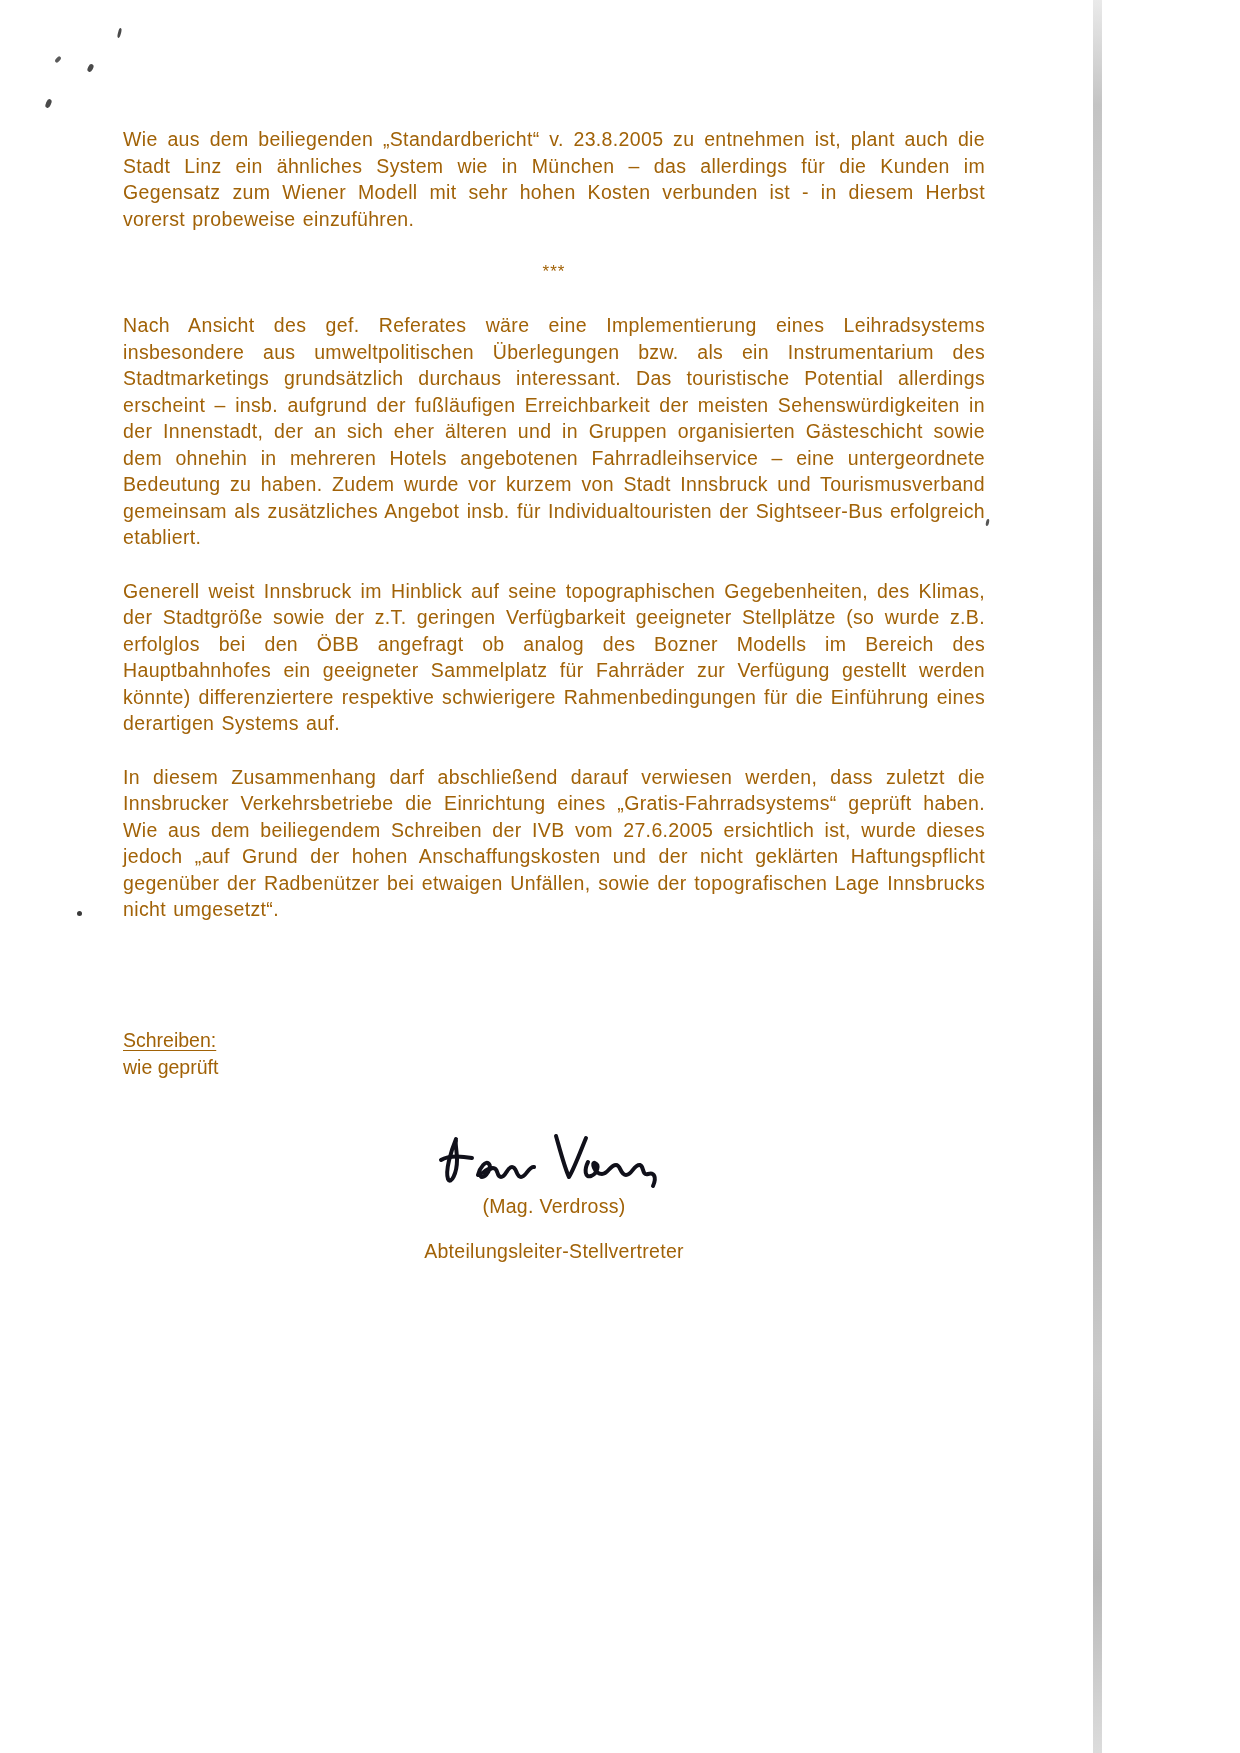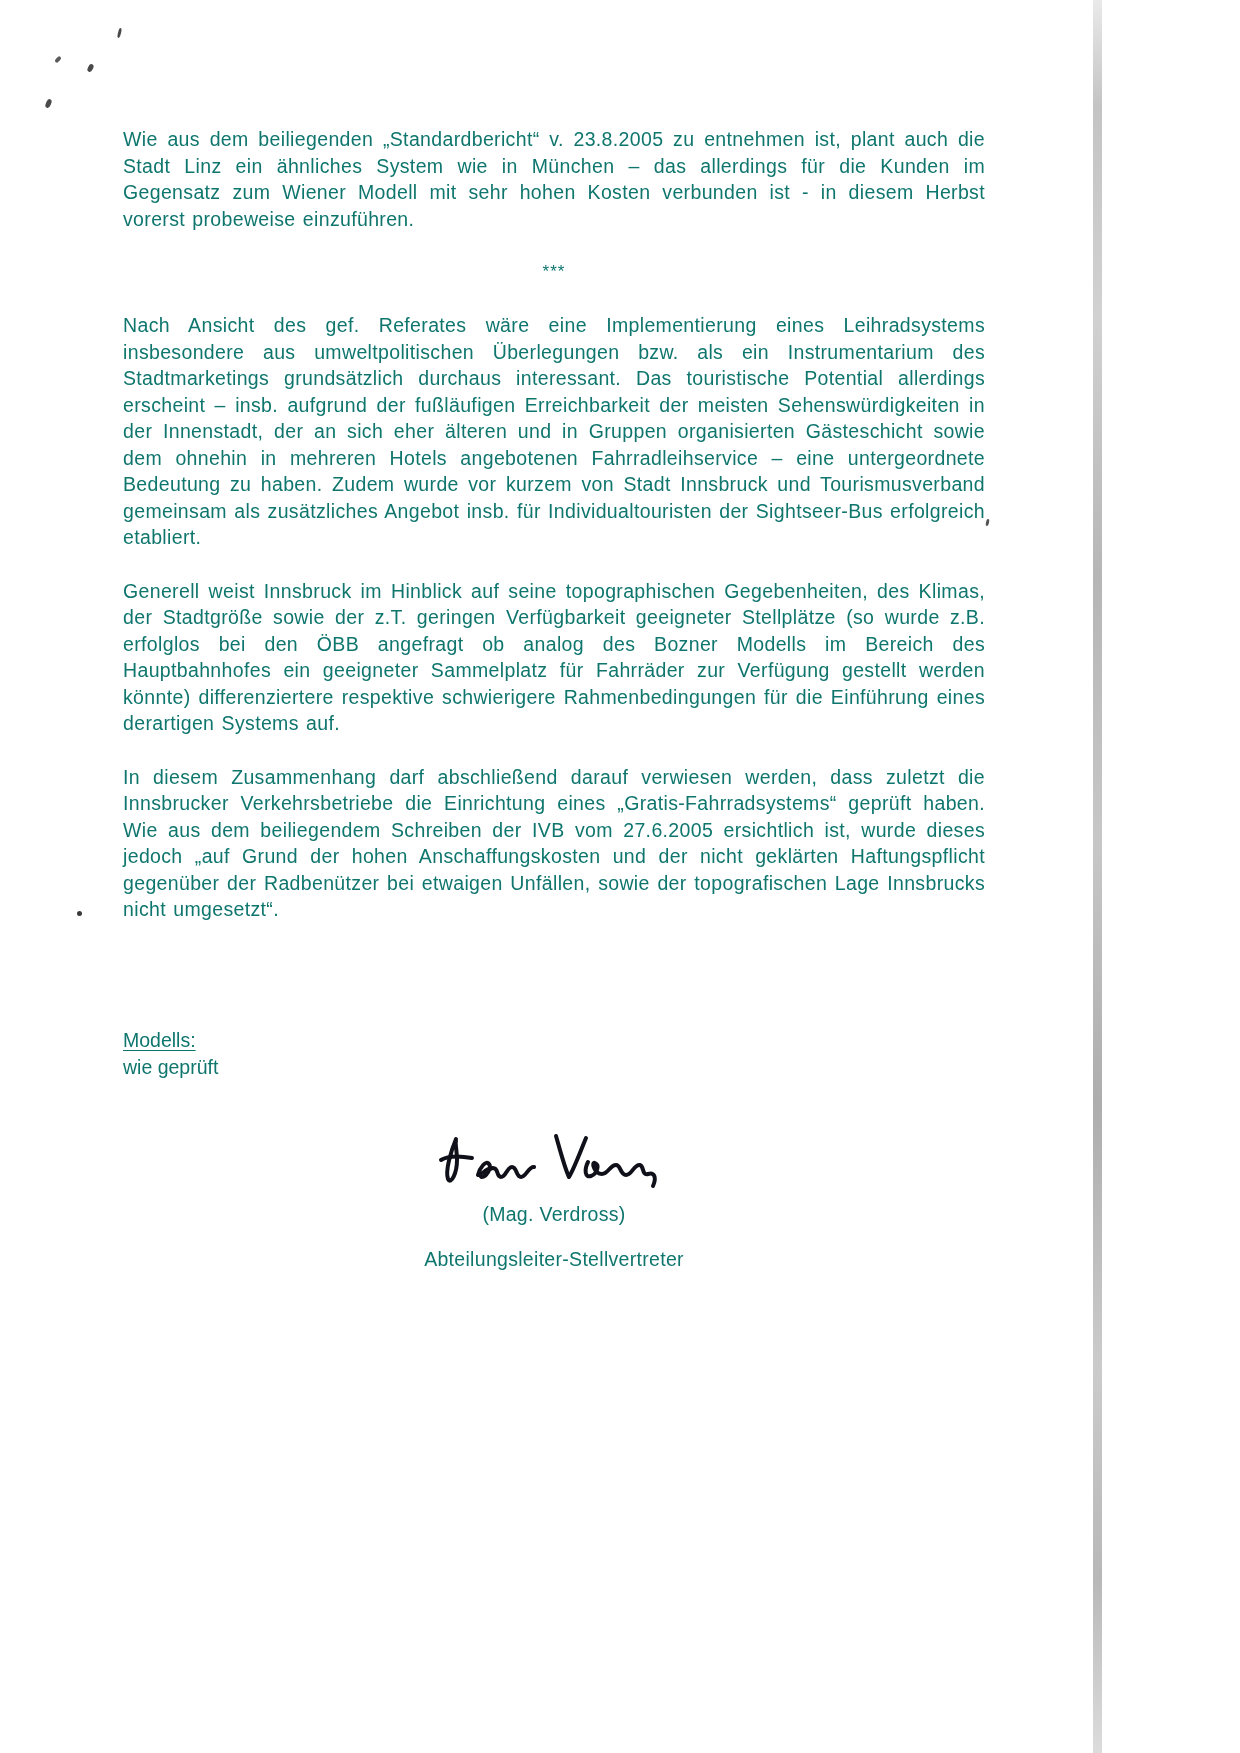--- a/index.html
+++ b/index.html
@@ -7,21 +7,21 @@
     padding: 0;
     background: #ffffff;
   }
   .page {
     position: relative;
     width: 1240px;
     height: 1753px;
     background: #ffffff;
     overflow: hidden;
     font-family: "Liberation Sans", "DejaVu Sans", sans-serif;
-    color: #0f766e;
+    color: #a16207;
   }
   .content {
     position: absolute;
     left: 123px;
     top: 126px;
     width: 862px;
   }
   .para {
     margin: 0 0 27px 0;
     font-size: 19.5px;
@@ -54,21 +54,21 @@
   }
   .signature-block {
     margin-top: 48px;
     text-align: center;
   }
   .signature-svg {
     display: block;
     margin: 0 auto -4px auto;
   }
   .sig-name {
-    margin: 12px;
+    margin: 4px;
     font-size: 19.5px;
     line-height: 27px;
     letter-spacing: 0.3px;
   }
   .sig-title {
     margin: 18px;
     font-size: 19.5px;
     line-height: 27px;
     letter-spacing: 0.3px;
   }
@@ -115,21 +115,21 @@
 
     <p class="separator">***</p>
 
     <p class="para">Nach Ansicht des gef. Referates wäre eine Implementierung eines Leihradsystems insbesondere aus umweltpolitischen Überlegungen bzw. als ein Instrumentarium des Stadtmarketings grundsätzlich durchaus interessant. Das touristische Potential allerdings erscheint – insb. aufgrund der fußläufigen Erreichbarkeit der meisten Sehenswürdigkeiten in der Innenstadt, der an sich eher älteren und in Gruppen organisierten Gästeschicht sowie dem ohnehin in mehreren Hotels angebotenen Fahrradleihservice – eine untergeordnete Bedeutung zu haben. Zudem wurde vor kurzem von Stadt Innsbruck und Tourismusverband gemeinsam als zusätzliches Angebot insb. für Individualtouristen der Sightseer-Bus erfolgreich etabliert.</p>
 
     <p class="para">Generell weist Innsbruck im Hinblick auf seine topographischen Gegebenheiten, des Klimas, der Stadtgröße sowie der z.T. geringen Verfügbarkeit geeigneter Stellplätze (so wurde z.B. erfolglos bei den ÖBB angefragt ob analog des Bozner Modells im Bereich des Hauptbahnhofes ein geeigneter Sammelplatz für Fahrräder zur Verfügung gestellt werden könnte) differenziertere respektive schwierigere Rahmenbedingungen für die Einführung eines derartigen Systems auf.</p>
 
     <p class="para">In diesem Zusammenhang darf abschließend darauf verwiesen werden, dass zuletzt die Innsbrucker Verkehrsbetriebe die Einrichtung eines „Gratis-Fahrradsystems“ geprüft haben. Wie aus dem beiliegendem Schreiben der IVB vom 27.6.2005 ersichtlich ist, wurde dieses jedoch „auf Grund der hohen Anschaffungskosten und der nicht geklärten Haftungspflicht gegenüber der Radbenützer bei etwaigen Unfällen, sowie der topografischen Lage Innsbrucks nicht umgesetzt“.</p>
 
     <div class="attachments">
-      <p class="att-label">Modells:</p>
+      <p class="att-label">Schreiben:</p>
       <p class="att-value">wie geprüft</p>
     </div>
 
     <div class="signature-block">
       <svg class="signature-svg" width="236" height="64" viewBox="0 0 236 64" fill="none" xmlns="http://www.w3.org/2000/svg">
         <g stroke="#10101a" stroke-width="4" stroke-linecap="round" stroke-linejoin="round" fill="none">
           <path d="M20 10 C15 22 9 42 12 50 C15 56 21 44 21 31 C21 23 19 14 20 12"></path>
           <path d="M5 31 C13 26 25 27 36 29"></path>
           <path d="M42 46 C44 38 50 31 53 35 C56 39 50 48 46 48 C42 48 50 39 57 39 C63 39 60 48 65 48 C70 48 71 38 76 38 C81 38 80 48 85 48 C90 48 93 37 98 38"></path>
           <path d="M120 7 C124 21 129 40 133 48 C138 40 145 21 150 9"></path>

